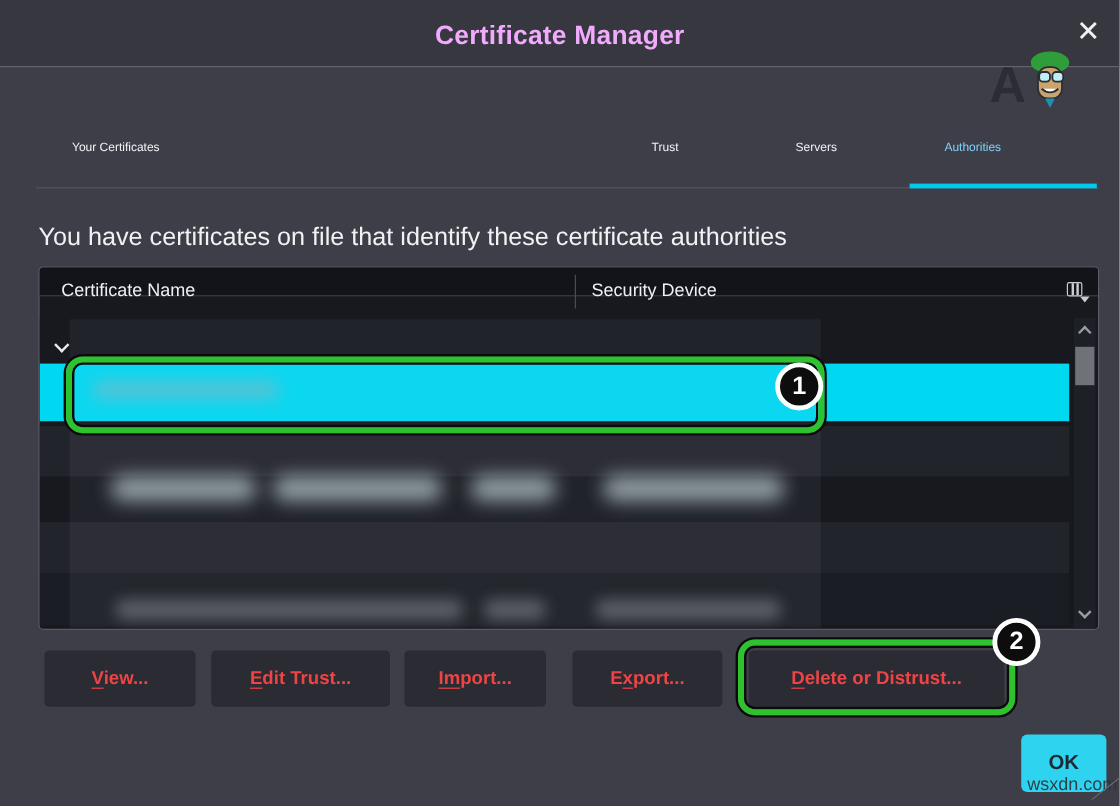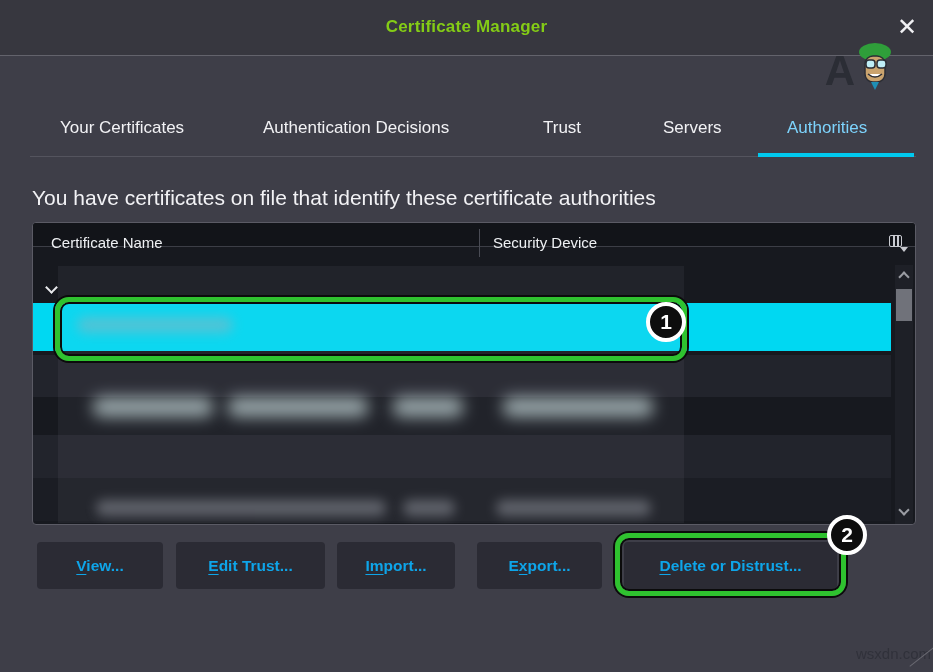--- a/index.html
+++ b/index.html
@@ -4,32 +4,32 @@
 <style>
   * { margin:0; padding:0; box-sizing:border-box; }
   html,body { width:933px; height:672px; overflow:hidden; }
   body { font-family:"Liberation Sans", sans-serif; }
   .screen { position:relative; width:933px; height:672px; background:#3e3e48; overflow:hidden; }
 
   
   .titlebar { position:absolute; left:0; top:0; width:933px; height:56px;
               background:#37373f; border-bottom:1px solid #63636c; }
   .title { position:absolute; left:0; right:0; top:17px; text-align:center;
-           color:#84cc16; font-size:17px; font-weight:bold; letter-spacing:.2px; }
+           color:#f0abfc; font-size:22px; font-weight:bold; letter-spacing:.2px; }
   .close { position:absolute; right:11px; top:12px; width:30px; height:30px;
            color:#f0f0f3; font-size:24px; line-height:30px; text-align:center; cursor:pointer; }
 
   
   .logo { position:absolute; right:36px; top:40px; display:flex; align-items:center;
           color:#2b2d35; font-size:42px; font-weight:800; letter-spacing:2px; z-index:3; }
   .logo .ltr { line-height:1; }
   .logo svg { margin:0 -2px 6px -4px; }
 
   
-  .tab { position:absolute; top:118px; font-size:17px; color:#f2f2f5; cursor:pointer; }
+  .tab { position:absolute; top:118px; font-size:10px; color:#f2f2f5; cursor:pointer; }
   .tab.active { color:#7dd3fc; }
   .tabline { position:absolute; left:30px; top:156px; width:886px; height:1px; background:#54545e; }
   .tab-underline { position:absolute; left:758px; top:153px; width:156px; height:4px; background:#00c9ee; }
 
   .desc { position:absolute; left:32px; top:186px; font-size:21px; color:#f2f2f5; }
 
   
   .table { position:absolute; left:32px; top:222px; width:884px; height:303px;
            background:#17191f; border:1px solid #5b5b65; border-radius:4px; overflow:hidden; }
   .thead { position:absolute; left:0; top:0; width:100%; height:24px; background:#121419;
@@ -70,21 +70,21 @@
 
   
   .hlbox { position:absolute; border:5px solid #2fc22f; border-radius:14px;
            box-shadow:0 0 0 2px #0b0b0b, inset 0 0 0 2px #0b0b0b; z-index:5; }
   .badge { position:absolute; width:40px; height:40px; border-radius:50%; background:#0d0d0d;
            border:4px solid #ffffff; color:#ffffff; font-size:21px; font-weight:bold;
            display:flex; align-items:center; justify-content:center; z-index:6; }
 
   
   .btnrow button { position:absolute; top:542px; height:47px; background:#2b2b34; border:none;
-           border-radius:4px; color:#0ea5e9; font-family:"Liberation Sans",sans-serif;
+           border-radius:4px; color:#ef4444; font-family:"Liberation Sans",sans-serif;
            font-size:15.5px; font-weight:600; cursor:pointer; }
   .key { text-decoration:underline; text-underline-offset:3px; }
   .ok { position:absolute; left:851px; top:612px; width:71px; height:48px; background:#2ed3f0;
         border:none; border-radius:5px; color:#1f2935; font-size:17px; font-weight:bold;
         font-family:"Liberation Sans",sans-serif; cursor:pointer; z-index:5; }
   .wm { position:absolute; left:856px; top:645px; color:#2f3039; font-size:15px; z-index:7; opacity:.9; }
   .wmline { position:absolute; left:905px; top:652px; width:45px; height:1px; background:#6a6a72;
             transform:rotate(-38deg); z-index:7; }
 </style>
 </head>
@@ -104,21 +104,20 @@
       <path d="M10 14 q12 -14 26 -4 l-3 8 z" fill="#2f9e3a"></path>
       <rect x="12" y="16" width="20" height="26" rx="8" fill="#caa36e" stroke="#2b2d35" stroke-width="1.5"></rect>
       <rect x="13" y="20" width="9" height="8" rx="3" fill="#bfeef7" stroke="#2b2d35" stroke-width="1.5"></rect>
       <rect x="24" y="20" width="9" height="8" rx="3" fill="#bfeef7" stroke="#2b2d35" stroke-width="1.5"></rect>
       <path d="M15 34 q7 6 14 0" fill="#fff" stroke="#2b2d35" stroke-width="1.5"></path>
       <path d="M18 42 l8 0 -4 8 z" fill="#1f8fb4"></path>
     </svg>
   </div>
 
   <span class="tab" style="left:60px">Your Certificates</span>
-  <span class="tab" style="left:263px">Authentication Decisions</span>
   <span class="tab" style="left:543px">Trust</span>
   <span class="tab" style="left:663px">Servers</span>
   <span class="tab active" style="left:787px">Authorities</span>
   <div class="tabline"></div>
   <div class="tab-underline"></div>
 
   <div class="desc">You have certificates on file that identify these certificate authorities</div>
 
   <div class="table">
     <div class="thead">
@@ -184,17 +183,18 @@
     <button style="left:37px;width:126px"><span></span><span class="key">V</span><span>iew...</span></button>
     <button style="left:176px;width:149px"><span></span><span class="key">E</span><span>dit Trust...</span></button>
     <button style="left:337px;width:118px"><span></span><span class="key">Im</span><span>port...</span></button>
     <button style="left:477px;width:125px"><span>E</span><span class="key">x</span><span>port...</span></button>
     <button style="left:624px;width:213px"><span></span><span class="key">D</span><span>elete or Distrust...</span></button>
   </div>
 
   <div class="hlbox" style="left:615px;top:533px;width:231px;height:63px"></div>
   <div class="badge" style="left:827px;top:515px">2</div>
 
+  <button class="ok">OK</button>
 
   <div class="wm">wsxdn.com</div>
   <div class="wmline"></div>
 
 </div>
 
 </body></html>

